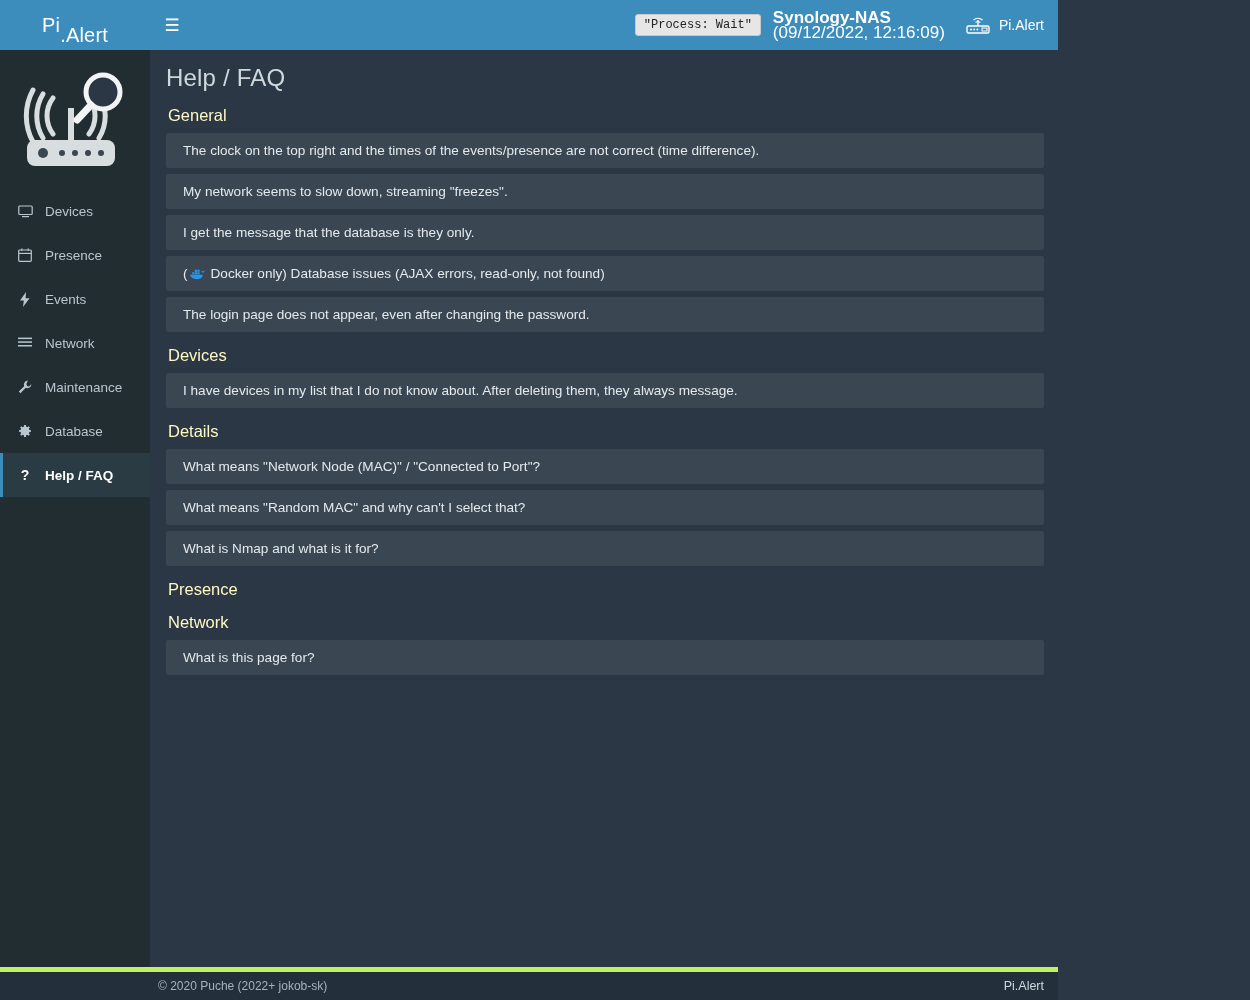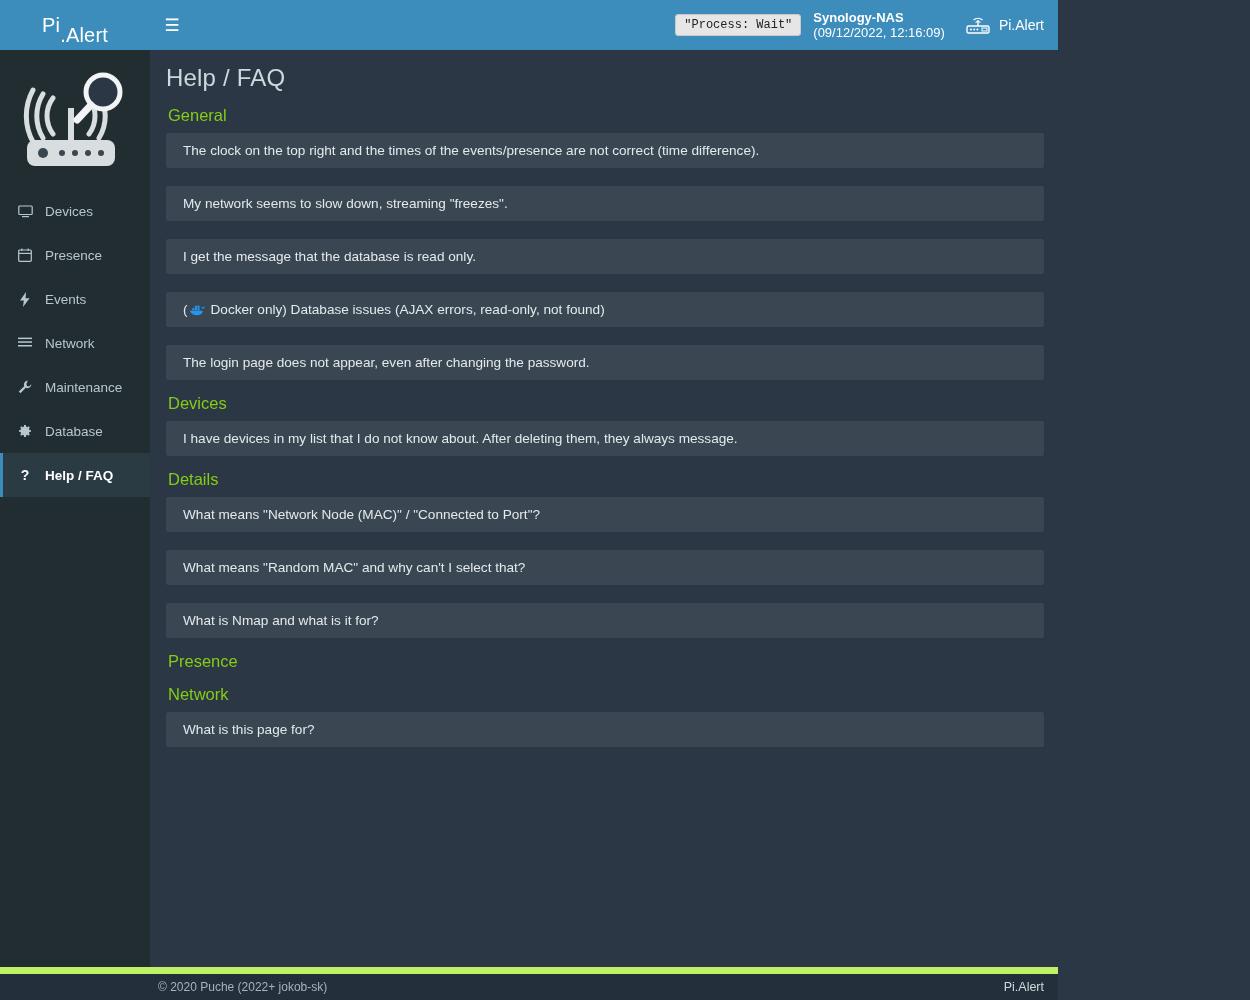--- a/index.html
+++ b/index.html
@@ -33,21 +33,21 @@
   .topbar-spacer { flex: 1; }
   .process-pill {
     background: #e6e6e6; color: #222;
     font-family: "Liberation Mono", monospace;
     font-size: 12px; padding: 3px 8px; border-radius: 3px;
     border: 1px solid #c9c9c9;
     margin-right: 12px;
     white-space: nowrap;
   }
   .clock-box {
-    color: #fff; font-size: 13px; line-height: 15px;
+    color: #fff; font-size: 17px; line-height: 15px;
     text-align: left; margin-right: 20px; white-space: nowrap;
   }
   .clock-box .name { font-weight: 700; }
   .brand-right {
     display: flex; align-items: center; gap: 8px;
     color: #fff; font-size: 14px; padding-right: 14px;
   }
   .brand-right .rt-icon { display: flex; align-items: center; }
 
   
@@ -79,38 +79,38 @@
   
   .content {
     flex: 1; background: #2b3744; position: relative;
     padding: 14px 14px 0 16px; overflow: hidden;
   }
   .page-title {
     color: #cfd8dd; font-size: 24px; font-weight: 300;
     margin: 0 0 12px 0; letter-spacing: .2px;
   }
   .section-title {
-    color: #84cc16; font-size: 16.5px; font-weight: 400;
+    color: #fef9c3; font-size: 16.5px; font-weight: 400;
     margin: 14px 0 8px 2px;
   }
-  .faq-list { display: flex; flex-direction: column; gap: 18px; }
+  .faq-list { display: flex; flex-direction: column; gap: 6px; }
   .faq-item {
     background: #3a4753; color: #e4e9ec;
     font-size: 13.6px; height: 35px; display: flex; align-items: center;
     padding: 0 16px; border-radius: 2px; cursor: pointer;
     border: 1px solid #3a4753;
   }
   .faq-item .docker-ic {
     display: inline-flex; align-items: center; margin: 0 5px 0 1px;
   }
 
   
   .footer {
     height: 33px; flex: 0 0 33px; background: #232f3a;
-    border-top: 7px solid #bef264;
+    border-top: 5px solid #bef264;
     display: flex; align-items: center; justify-content: space-between;
     padding: 0 14px 0 158px;
     color: #a7b3bb; font-size: 12px;
   }
   .footer-right { color: #cfd8dd; font-size: 12.5px; }
   .footer-left { margin-left: 0; }
 </style>
 </head>
 <body>
 
@@ -244,21 +244,21 @@
       </div>
     </div>
 
     <div class="content">
       <h1 class="page-title">Help / FAQ</h1>
 
       <div class="section-title">General</div>
       <div class="faq-list">
         <div class="faq-item">The clock on the top right and the times of the events/presence are not correct (time difference).</div>
         <div class="faq-item">My network seems to slow down, streaming "freezes".</div>
-        <div class="faq-item">I get the message that the database is read only.</div>
+        <div class="faq-item">I get the message that the database is they only.</div>
         <div class="faq-item">
           <span>(</span>
           <span class="docker-ic">
             <svg width="17" height="13" viewBox="0 0 17 13">
               <rect x="3.2" y="5.2" width="2.2" height="2.2" fill="#2496ed"></rect>
               <rect x="5.8" y="5.2" width="2.2" height="2.2" fill="#2496ed"></rect>
               <rect x="8.4" y="5.2" width="2.2" height="2.2" fill="#2496ed"></rect>
               <rect x="5.8" y="2.7" width="2.2" height="2.2" fill="#2496ed"></rect>
               <rect x="8.4" y="2.7" width="2.2" height="2.2" fill="#2496ed"></rect>
               <path d="M0.6 7.8h13.2c0 2.6-2 4.4-5.2 4.4-3.6 0-6.6-1.2-8-4.4z" fill="#2496ed"></path>

